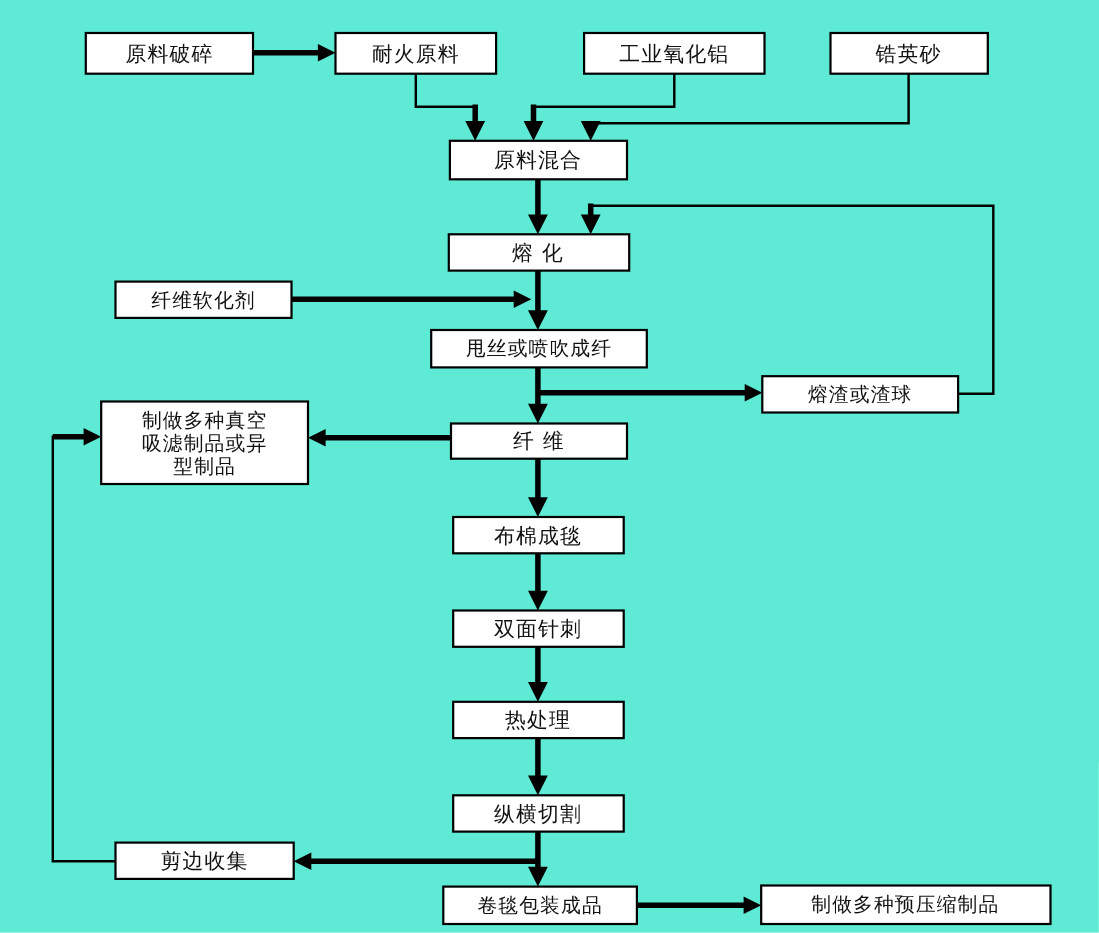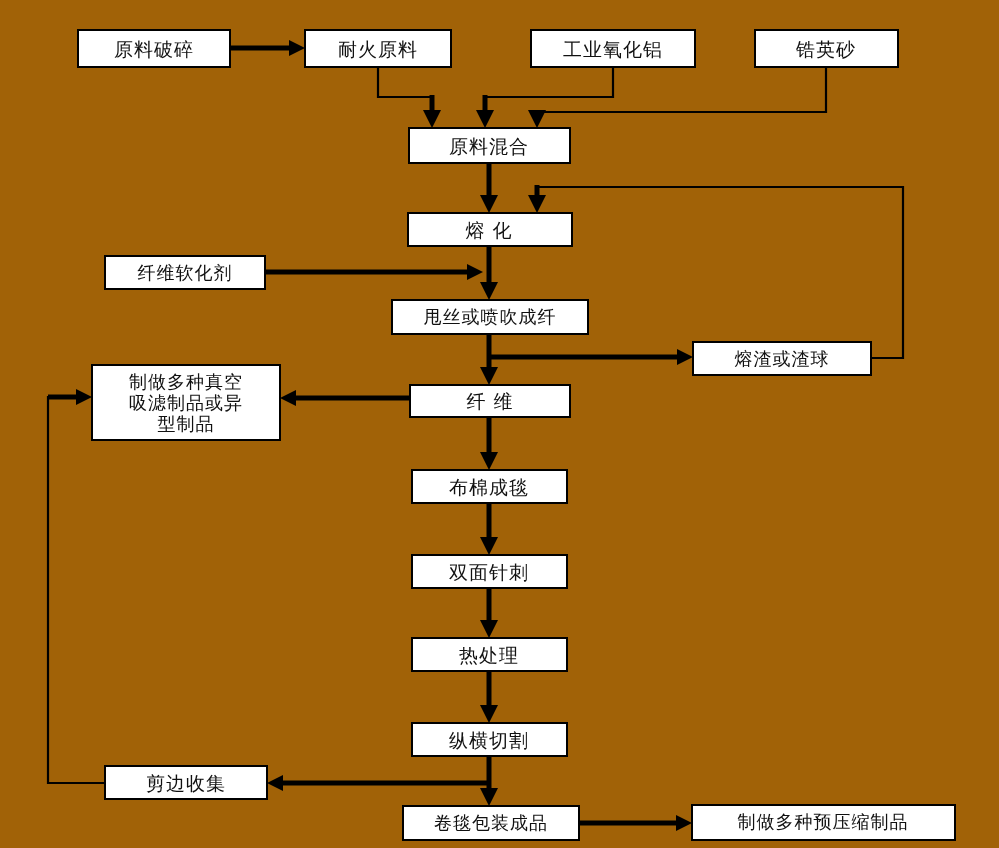--- a/index.html
+++ b/index.html
@@ -11,21 +11,21 @@
   body {
     width: 999px;
     height: 848px;
     overflow: hidden;
     font-family: "DejaVu Sans", "Liberation Sans", sans-serif;
   }
   #diagram-root {
     position: relative;
     width: 999px;
     height: 848px;
-    background: #a16207;
+    background: #5eead4;
   }
   svg.flow {
     position: absolute;
     left: 0;
     top: 0;
     width: 999px;
     height: 848px;
     display: block;
   }
   .node-rect {

